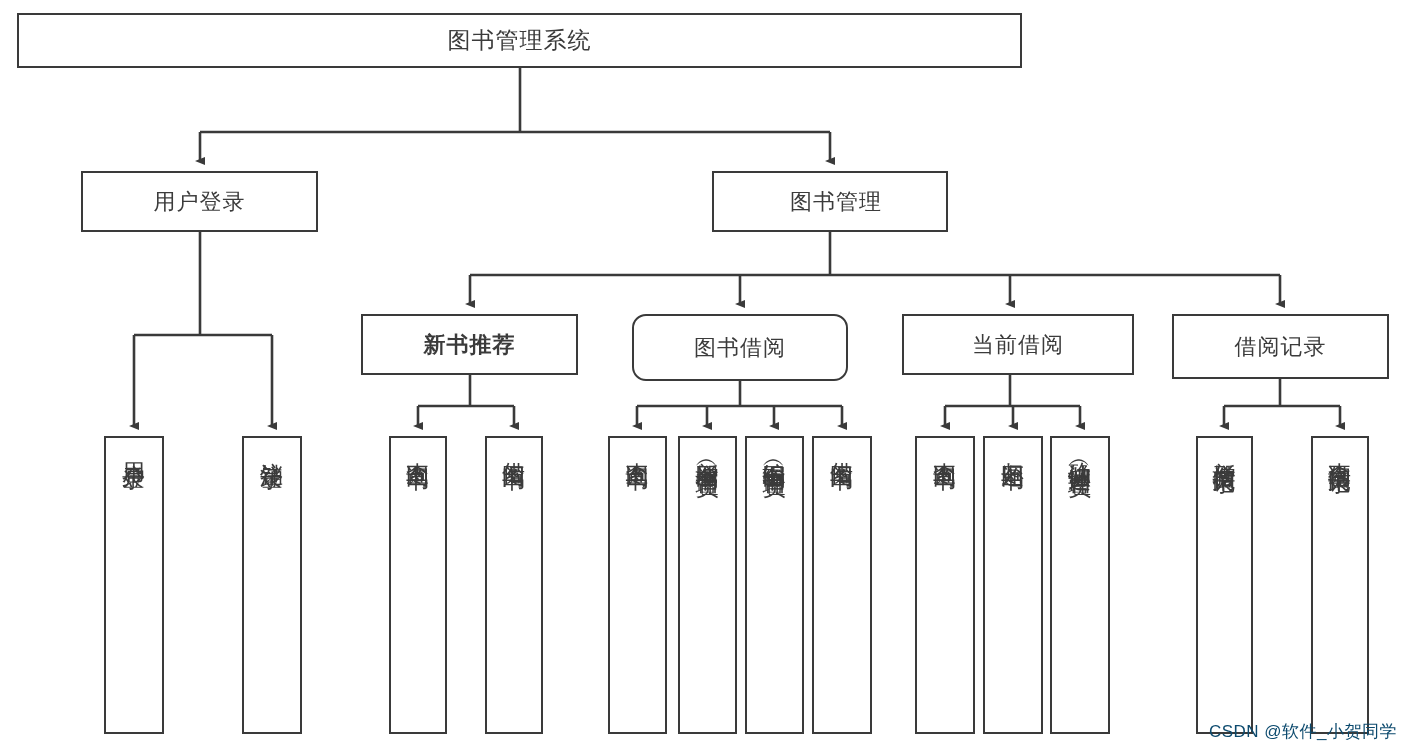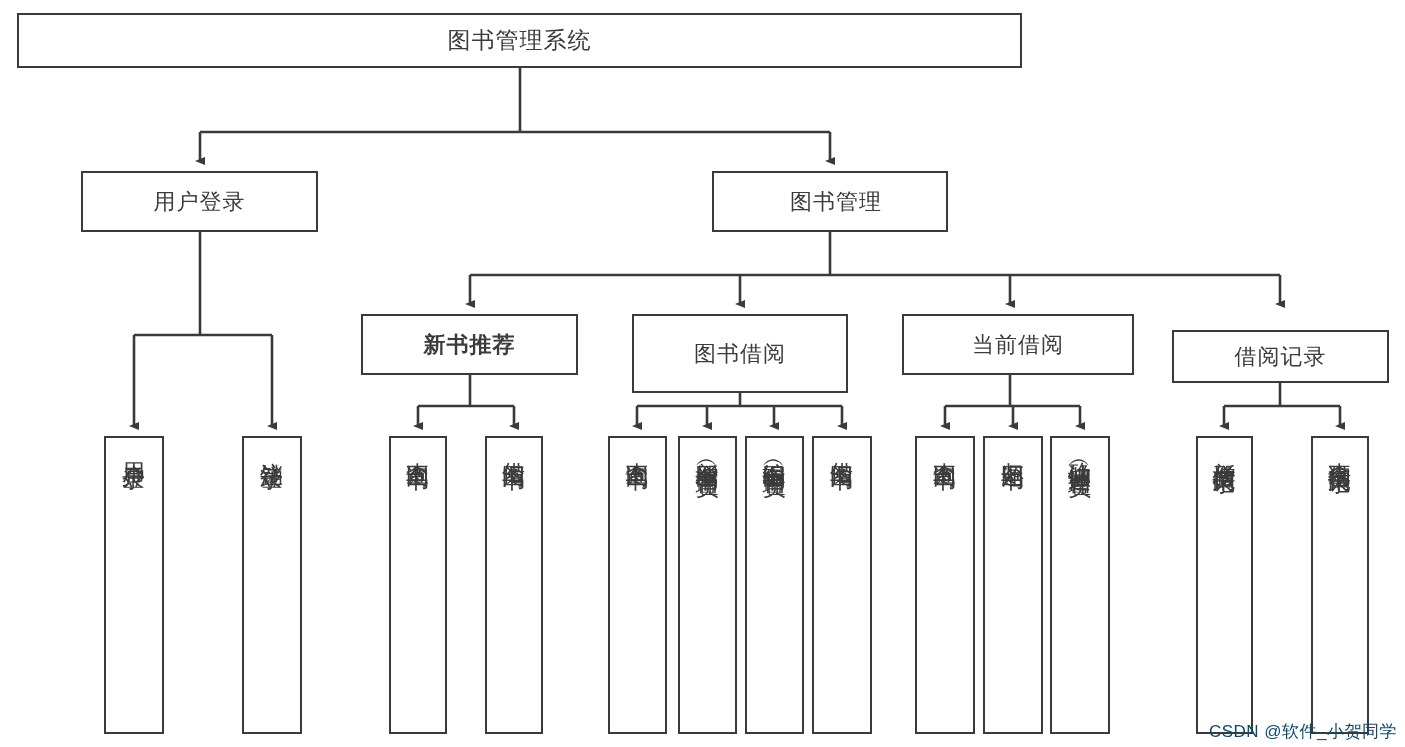--- a/index.html
+++ b/index.html
@@ -117,27 +117,27 @@
   <div class="node h" style="left:81px;top:171px;width:237px;height:61px;">
     <span class="lbl">用户登录</span>
   </div>
   <div class="node h" style="left:712px;top:171px;width:236px;height:61px;padding-left:12px;">
     <span class="lbl">图书管理</span>
   </div>
 
   <div class="node h" style="left:361px;top:314px;width:217px;height:61px;font-weight:bold;">
     <span class="lbl">新书推荐</span>
   </div>
-  <div class="node h" style="left:632px;top:314px;width:216px;height:79px;">
+  <div class="node h" style="left:632px;top:314px;width:216px;height:67px;border-radius:14px;">
     <span class="lbl">图书借阅</span>
   </div>
   <div class="node h" style="left:902px;top:314px;width:232px;height:61px;">
     <span class="lbl">当前借阅</span>
   </div>
-  <div class="node h" style="left:1172px;top:330px;width:217px;height:53px;">
+  <div class="node h" style="left:1172px;top:314px;width:217px;height:65px;">
     <span class="lbl">借阅记录</span>
   </div>
 
   <div class="node v" style="left:104px;top:436px;width:60px;height:298px;">
     <span class="lbl">用户登录</span>
   </div>
   <div class="node v" style="left:242px;top:436px;width:60px;height:298px;">
     <span class="lbl">注销登录</span>
   </div>
 

